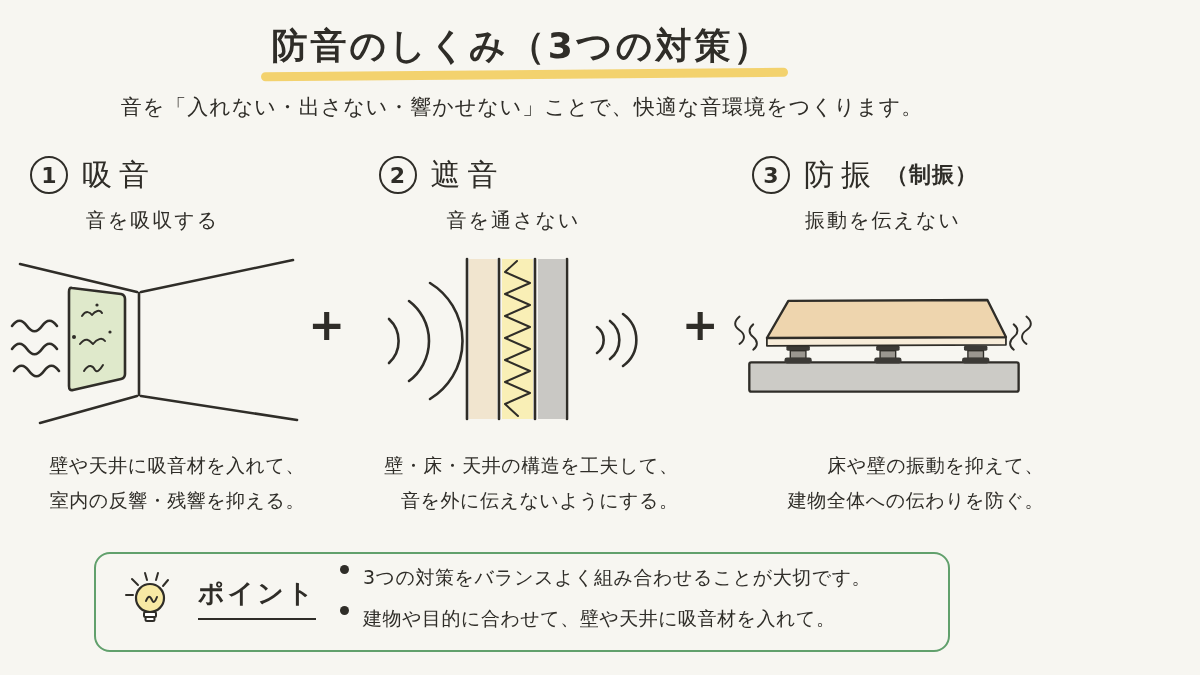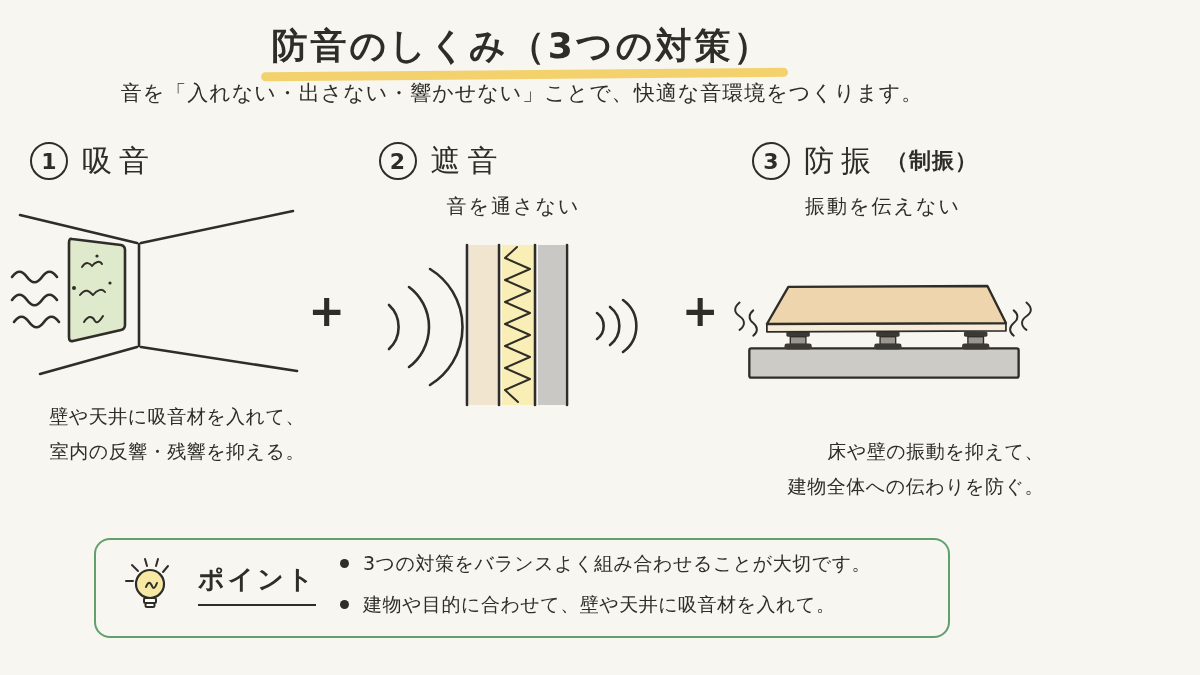--- a/index.html
+++ b/index.html
@@ -21,21 +21,21 @@
     display:inline-block;position:relative;
     font-size:36px;font-weight:bold;letter-spacing:3px;
     padding:0 6px 8px 6px;
   }
   .title-highlight{
     position:absolute;left:-4px;right:-10px;bottom:0;height:9px;
     background:var(--accent_yellow);border-radius:5px;
     transform:rotate(-0.5deg);opacity:.92;
   }
   .subtitle{
-    text-align:center;
+    text-align:center;margin-top:14px;
     font-size:21px;letter-spacing:1px;
   }
 
   
   .columns{
     display:flex;justify-content:center;align-items:flex-start;
     margin-top:30px;
   }
   .column{width:322px;}
   .col-mid{width:338px;}
@@ -85,21 +85,21 @@
     display:flex;align-items:center;
     padding:8px 26px 16px 22px;min-height:100px;
   }
   .point-left{display:flex;align-items:center;gap:14px;flex:0 0 222px;}
   .point-label{
     font-size:26px;font-weight:bold;letter-spacing:3px;
     border-bottom:2.5px solid var(--ink);padding-bottom:7px;
   }
   .bulb-icon svg{display:block;}
   .point-bullets{display:flex;flex-direction:column;gap:15px;}
-  .bullet-row{display:flex;align-items:center;gap:14px;}
+  .bullet-row{display:flex;gap:14px;}
   .bullet-dot{width:9px;height:9px;border-radius:50%;background:var(--ink);flex:0 0 auto;}
   .bullet-text{font-size:19px;letter-spacing:.5px;}
 </style>
 </head>
 <body>
 
 <div class="page">
 
   <div class="title-wrap">
     <h1 class="title">
@@ -109,20 +109,21 @@
   </div>
   <div class="subtitle">音を「入れない・出さない・響かせない」ことで、快適な音環境をつくります。</div>
 
   <div class="columns">
 
     <div class="column">
       <div class="section-header">
         <span class="num-circle">1</span>
         <span class="section-name">吸音</span>
       </div>
+      <div class="tagline">音を吸収する</div>
       <div class="illustration">
         <svg width="305" height="185" viewBox="0 0 305 185">
 
           <path class="ln" d="M20,17 L137,45"></path>
           <path class="ln" d="M141,45 L293,13"></path>
           <path class="ln" d="M139,46 L139,148"></path>
           <path class="ln" d="M40,176 L137,149"></path>
           <path class="ln" d="M141,149 L297,173"></path>
 
           <path class="panel-green" d="M72,41 L121,47 Q125,48 125,52 L125,127 Q125,131 121,132 L73,143 Q69,144 69,139 L69,45 Q69,40 72,41 Z"></path>
@@ -167,20 +168,24 @@
           <path class="ln" d="M150,12 L150,172"></path>
           <path class="ln" d="M186,12 L186,172"></path>
           <path class="ln" d="M218,12 L218,172"></path>
 
           <polyline class="ln-thin" points="168,14 156,25 181,36 156,47 181,58 156,69 181,80 156,91 181,102 156,113 181,124 156,135 181,146 156,157 169,169"></polyline>
 
           <path class="ln" d="M248,80 a16,16 0 0 1 0,26"></path>
           <path class="ln" d="M261,74 a24,24 0 0 1 0,38"></path>
           <path class="ln" d="M274,67 a32,32 0 0 1 0,52"></path>
         </svg>
+      </div>
+      <div class="caption">
+        <div class="l1">壁・床・天井の構造を工夫して、</div>
+        <div class="l2">音を外に伝えないようにする。</div>
       </div>
     </div>
 
     <div class="plus">+</div>
 
     <div class="column">
       <div class="section-header">
         <span class="num-circle">3</span>
         <span class="section-name">防振</span>
         <span class="section-note">（制振）</span>

